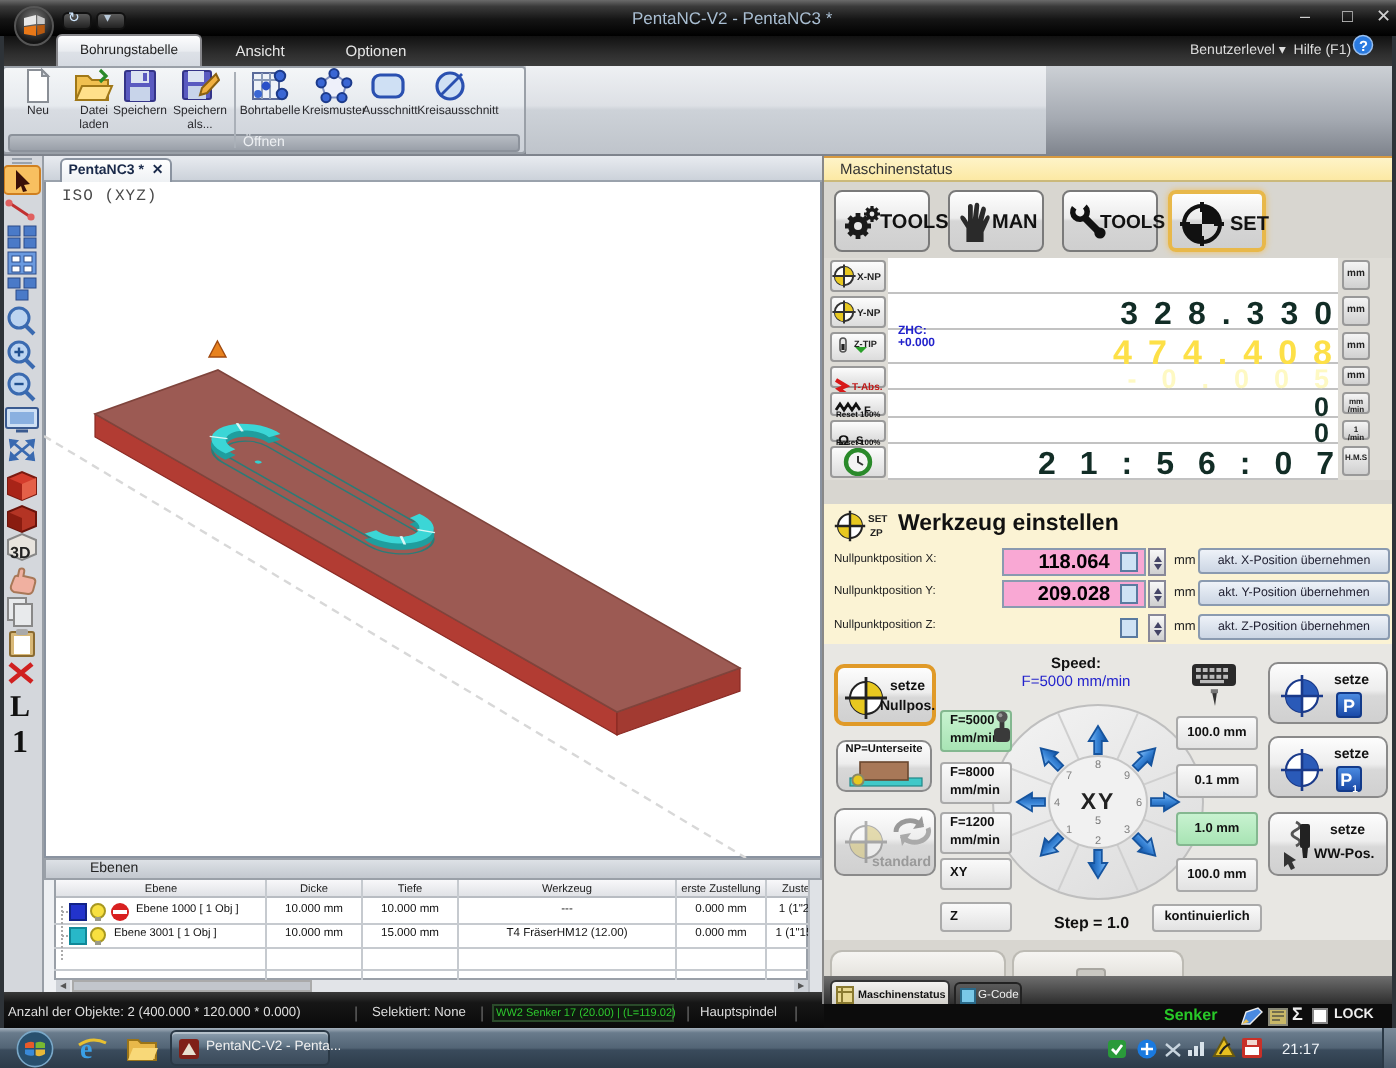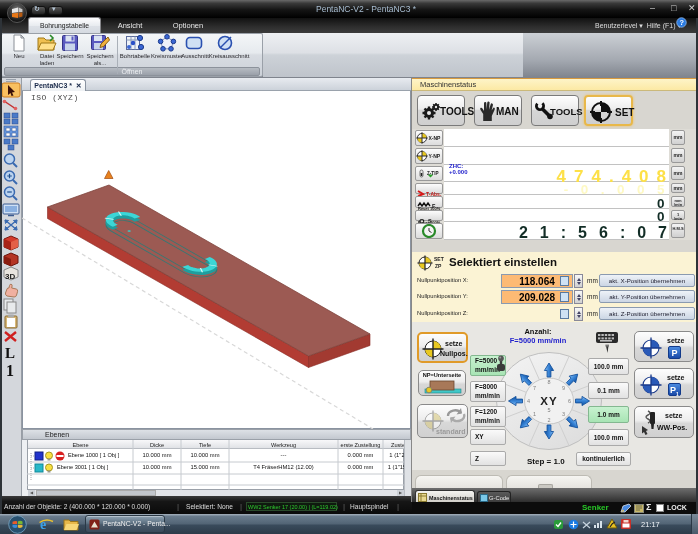--- a/index.html
+++ b/index.html
@@ -53,21 +53,21 @@
 .bigbtn span{position:absolute;font-weight:bold;font-size:10px;color:#111;}
 .drorow{position:absolute;left:444px;width:225px;background:#fff;border-bottom:1px solid #c2c2c2;}
 .droic{position:absolute;left:415px;width:28px;border:1px solid #999;border-radius:2px;
 background:linear-gradient(180deg,#fcfcfc,#dcdcdc);}
 .drounit{position:absolute;left:671px;width:14px;border:1px solid #999;border-radius:2px;
 background:linear-gradient(180deg,#f4f4f4,#d0d0d0);color:#222;text-align:center;}
 .digits{position:absolute;right:2px;font-weight:bold;color:#122d26;white-space:pre;}
 
 #np{left:412px;top:252px;width:286px;height:70px;background:#fbf3d4;}
 .nplbl{position:absolute;font-size:5.8px;color:#222;white-space:nowrap;}
-.npfield{position:absolute;left:501px;width:72px;height:14px;background:#fdba74;border:1px solid #8a9ab0;
+.npfield{position:absolute;left:501px;width:72px;height:14px;background:#f9a8d4;border:1px solid #8a9ab0;
 font-weight:bold;font-size:10px;text-align:center;line-height:13px;}
 .npbtn{position:absolute;left:599px;width:96px;height:13px;background:linear-gradient(180deg,#eef2f8,#ccd6e4);
 border:1px solid #8a9ab0;border-radius:2px;font-size:6.2px;text-align:center;line-height:12px;color:#223;white-space:nowrap;}
 .spin{width:9px;height:14px;background:linear-gradient(180deg,#f8f8f8,#d0d0d0);border:1px solid #889;}
 .spin:before{content:"";position:absolute;left:2px;top:2.5px;border-left:2.5px solid transparent;border-right:2.5px solid transparent;border-bottom:3px solid #446;}
 .spin:after{content:"";position:absolute;left:2px;bottom:2.5px;border-left:2.5px solid transparent;border-right:2.5px solid transparent;border-top:3px solid #446;}
 
 #jog{left:412px;top:322px;width:286px;height:148px;background:#e8e7e3;}
 .chip{position:absolute;border:1px solid #aaa;border-radius:2px;background:linear-gradient(180deg,#fafafa,#e2e2e2);
 font-size:6.5px;font-weight:bold;color:#111;white-space:nowrap;}
@@ -372,20 +372,21 @@
 <div class="droic" style="top:148px;height:16px;"><svg width="26" height="14" viewBox="0 0 26 14">
         <g transform="translate(6,7.0)">
 <circle r="4.6" fill="#fff" stroke="#333"></circle>
           <path d="M0 0 L0 -4.6 A4.6 4.6 0 0 1 4.6 0 Z" fill="#e8c820"></path>
           <path d="M0 0 L0 4.6 A4.6 4.6 0 0 1 -4.6 0 Z" fill="#e8c820"></path>
 <path d="M-5.8 0 h11.6 M0 -5.8 v11.6" stroke="#333" stroke-width="1"></path>
         </g>
 <text x="12.5" y="9.0" font-size="5" font-weight="bold" fill="#222">Y-NP</text>
       </svg></div>
 <div class="drounit" style="top:148px;height:15px;font-size:5px;line-height:13px;font-weight:bold;">mm</div>
+<div class="digits" style="top:149.3px;right:24px;font-size:16px;letter-spacing:8px;color:#122d26;">328.330</div>
 <div class="drorow" style="top:165px;height:17px;"></div>
 <div class="droic" style="top:166px;height:15px;"><svg width="26" height="13" viewBox="0 0 26 13">
 <rect x="4" y="2" width="3" height="7" rx="1.5" fill="#e8e8e8" stroke="#555" stroke-width=".8"></rect>
 <rect x="4.7" y="5" width="1.6" height="3" fill="#222"></rect>
 <path d="M10 5 l3 0 l0 -3 l3 3 l-3 3 l0 -3 z" fill="#2aa02a" transform="rotate(90 13 6.5)"></path>
 <text x="11" y="6.5" font-size="4.6" font-weight="bold" fill="#222">Z-TIP</text>
       </svg></div>
 <div class="drounit" style="top:166px;height:14px;font-size:5px;line-height:12px;font-weight:bold;">mm</div>
 <div class="digits" style="top:166.8px;right:24px;font-size:17px;letter-spacing:8px;color:#fde047;">474.408</div>
 <div class="drorow" style="top:182px;height:13px;"></div>
@@ -432,21 +433,21 @@
 <svg class="abs" style="left:416px;top:254px;" width="30" height="18" viewBox="0 0 30 18">
  <g transform="translate(9,9)">
   <circle r="6" fill="#fff" stroke="#222"></circle>
   <path d="M0 0 L0 -6 A6 6 0 0 1 6 0 Z" fill="#e8c820"></path>
   <path d="M0 0 L0 6 A6 6 0 0 1 -6 0 Z" fill="#e8c820"></path>
   <path d="M-7.6 0 h15.2 M0 -7.6 v15.2" stroke="#222" stroke-width="1.2"></path>
  </g>
  <text x="18" y="7" font-size="5" font-weight="bold" fill="#222">SET</text>
  <text x="19" y="14" font-size="5" font-weight="bold" fill="#222">ZP</text>
 </svg>
-<div class="abs" style="left:449px;top:256px;font-size:11.5px;font-weight:bold;color:#111;">Selektiert einstellen</div>
+<div class="abs" style="left:449px;top:256px;font-size:11.5px;font-weight:bold;color:#111;">Werkzeug einstellen</div>
 <div class="nplbl" style="left:417px;top:277px;">Nullpunktposition X:</div>
 <div class="nplbl" style="left:417px;top:293px;">Nullpunktposition Y:</div>
 <div class="nplbl" style="left:417px;top:310px;">Nullpunktposition Z:</div>
 <div class="npfield" style="top:274px;">118.064</div>
 <div class="npfield" style="top:290px;">209.028</div>
 <div class="npfield" style="top:307px;margin-top:28px;">-43.427</div>
 <div class="abs" style="left:560px;top:276px;width:9px;height:10px;background:#cfe2f4;border:1px solid #5a7aa0;"></div>
 <div class="abs" style="left:560px;top:292px;width:9px;height:10px;background:#cfe2f4;border:1px solid #5a7aa0;"></div>
 <div class="abs" style="left:560px;top:309px;width:9px;height:10px;background:#cfe2f4;border:1px solid #5a7aa0;"></div>
 <div class="spin abs" style="left:574px;top:274px;"></div>
@@ -558,22 +559,22 @@
 <div class="chip abs" style="left:470px;top:381px;width:36px;height:21px;padding-left:4px; line-height:9px;">F=8000<br>mm/min</div>
 <div class="chip abs" style="left:470px;top:406px;width:36px;height:21px;padding-left:4px; line-height:9px;">F=1200<br>mm/min</div>
 <div class="chip abs" style="left:470px;top:429px;width:36px;height:16px;padding-left:4px; line-height:14px;">XY</div>
 <div class="chip abs" style="left:470px;top:451px;width:36px;height:15px;padding-left:4px; line-height:13px;">Z</div>
 <svg class="abs" style="left:494px;top:355px;" width="14" height="18" viewBox="0 0 14 18">
  <rect x="3" y="9" width="8" height="7" rx="2" fill="#3a3a3a"></rect>
  <path d="M7 10 L7 4" stroke="#3a3a3a" stroke-width="2.4"></path>
       <circle cx="7" cy="3.4" r="2.8" fill="#555"></circle>
       <circle cx="6.2" cy="2.6" r="1" fill="#999"></circle>
 </svg>
-<div class="abs" style="left:500px;top:327px;width:76px;text-align:center;font-size:7.5px;font-weight:bold;color:#111;">Anzahl:</div>
-<div class="abs" style="left:496px;top:336px;width:84px;text-align:center;font-size:7.5px;font-weight:bold;color:#2222cc;">F=5000 mm/min</div>
+<div class="abs" style="left:500px;top:327px;width:76px;text-align:center;font-size:7.5px;font-weight:bold;color:#111;">Speed:</div>
+<div class="abs" style="left:496px;top:336px;width:84px;text-align:center;font-size:7.5px;font-weight:normal;color:#2222cc;">F=5000 mm/min</div>
 <svg class="abs" style="left:595px;top:331px;" width="24" height="26" viewBox="0 0 24 26">
  <rect x="1" y="1" width="22" height="11" rx="2" fill="#2a2a2a"></rect>
  <g fill="#bbb">
         <rect x="3" y="3" width="2.4" height="2"></rect>
         <rect x="6.4" y="3" width="2.4" height="2"></rect>
         <rect x="9.8" y="3" width="2.4" height="2"></rect>
         <rect x="13.2" y="3" width="2.4" height="2"></rect>
         <rect x="16.6" y="3" width="2.4" height="2"></rect>
         <rect x="3" y="6.4" width="2.4" height="2"></rect>
         <rect x="6.4" y="6.4" width="2.4" height="2"></rect>

